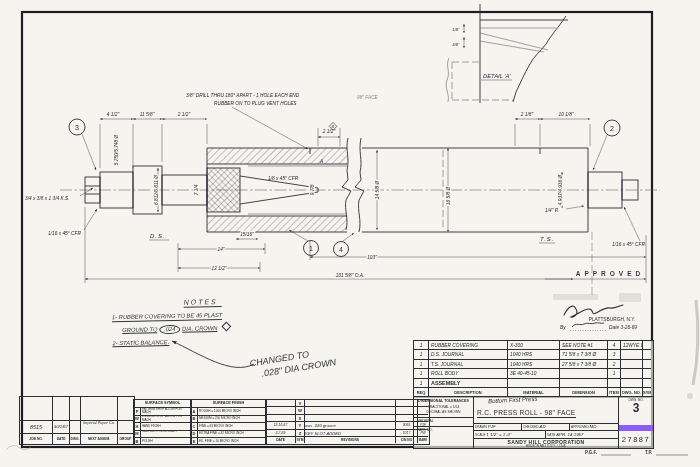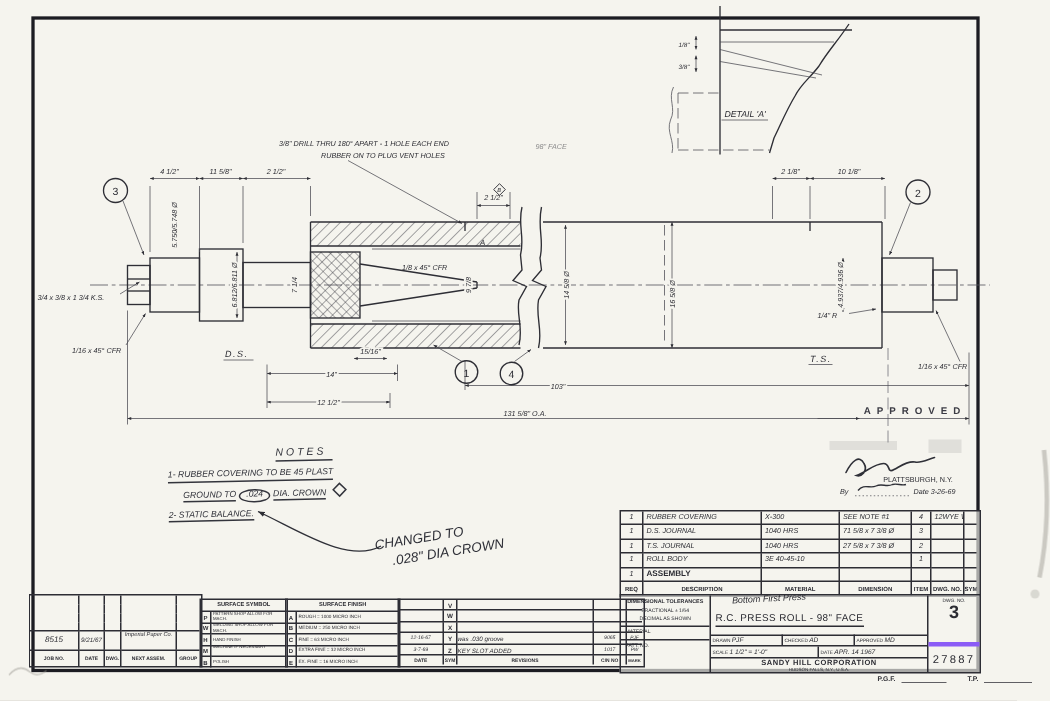--- a/index.html
+++ b/index.html
@@ -38,21 +38,21 @@
   .trow{display:grid;height:8px;border-bottom:1px solid #2d2d34;box-sizing:border-box;}
   .trow>div{border-right:1px solid #2d2d34;font-size:3.2px;line-height:7px;padding-left:1px;white-space:nowrap;overflow:hidden;}
   .trow>div:last-child{border-right:none;}
   .trow .hv{font-size:4.4px;font-style:italic;}
   .comp{height:9px;text-align:center;}
   .comp .c1{font-size:5px;font-weight:bold;letter-spacing:.4px;line-height:6px;}
   .comp .c2{font-size:3px;line-height:3px;}
   .tright{left:204px;top:0;width:35px;height:51px;border-left:1px solid #2d2d34;text-align:center;box-sizing:border-box;}
   .dwgl{font-size:3.2px;padding-top:1px;}
   .dwgn{font-size:12px;font-weight:bold;line-height:13px;}
-  .ordr{position:absolute;left:0;bottom:0;width:100%;height:17px;border-top:3px solid #8b5cf6;font-size:7.5px;letter-spacing:1.5px;line-height:17px;}
+  .ordr{position:absolute;left:0;bottom:0;width:100%;height:17px;border-top:6px solid #8b5cf6;font-size:7.5px;letter-spacing:1.5px;line-height:17px;}
 
   
   .jstrip{left:19px;top:396px;width:114px;height:47px;border:1px solid #2d2d34;display:grid;
           grid-template-columns:33px 17px 11px 37px 15px;grid-template-rows:6px 6px 6px 6px 12px 11px;}
   .jc{border-right:1px solid #2d2d34;font-size:4px;overflow:hidden;}
   .jc:nth-child(5n){border-right:none;}
   .jb{border-bottom:1px solid #2d2d34;}
   .jh{border-top:1px solid #2d2d34;font-weight:bold;font-size:3.3px;text-align:center;line-height:10px;}
   .jv{font-style:italic;text-align:center;}
 

